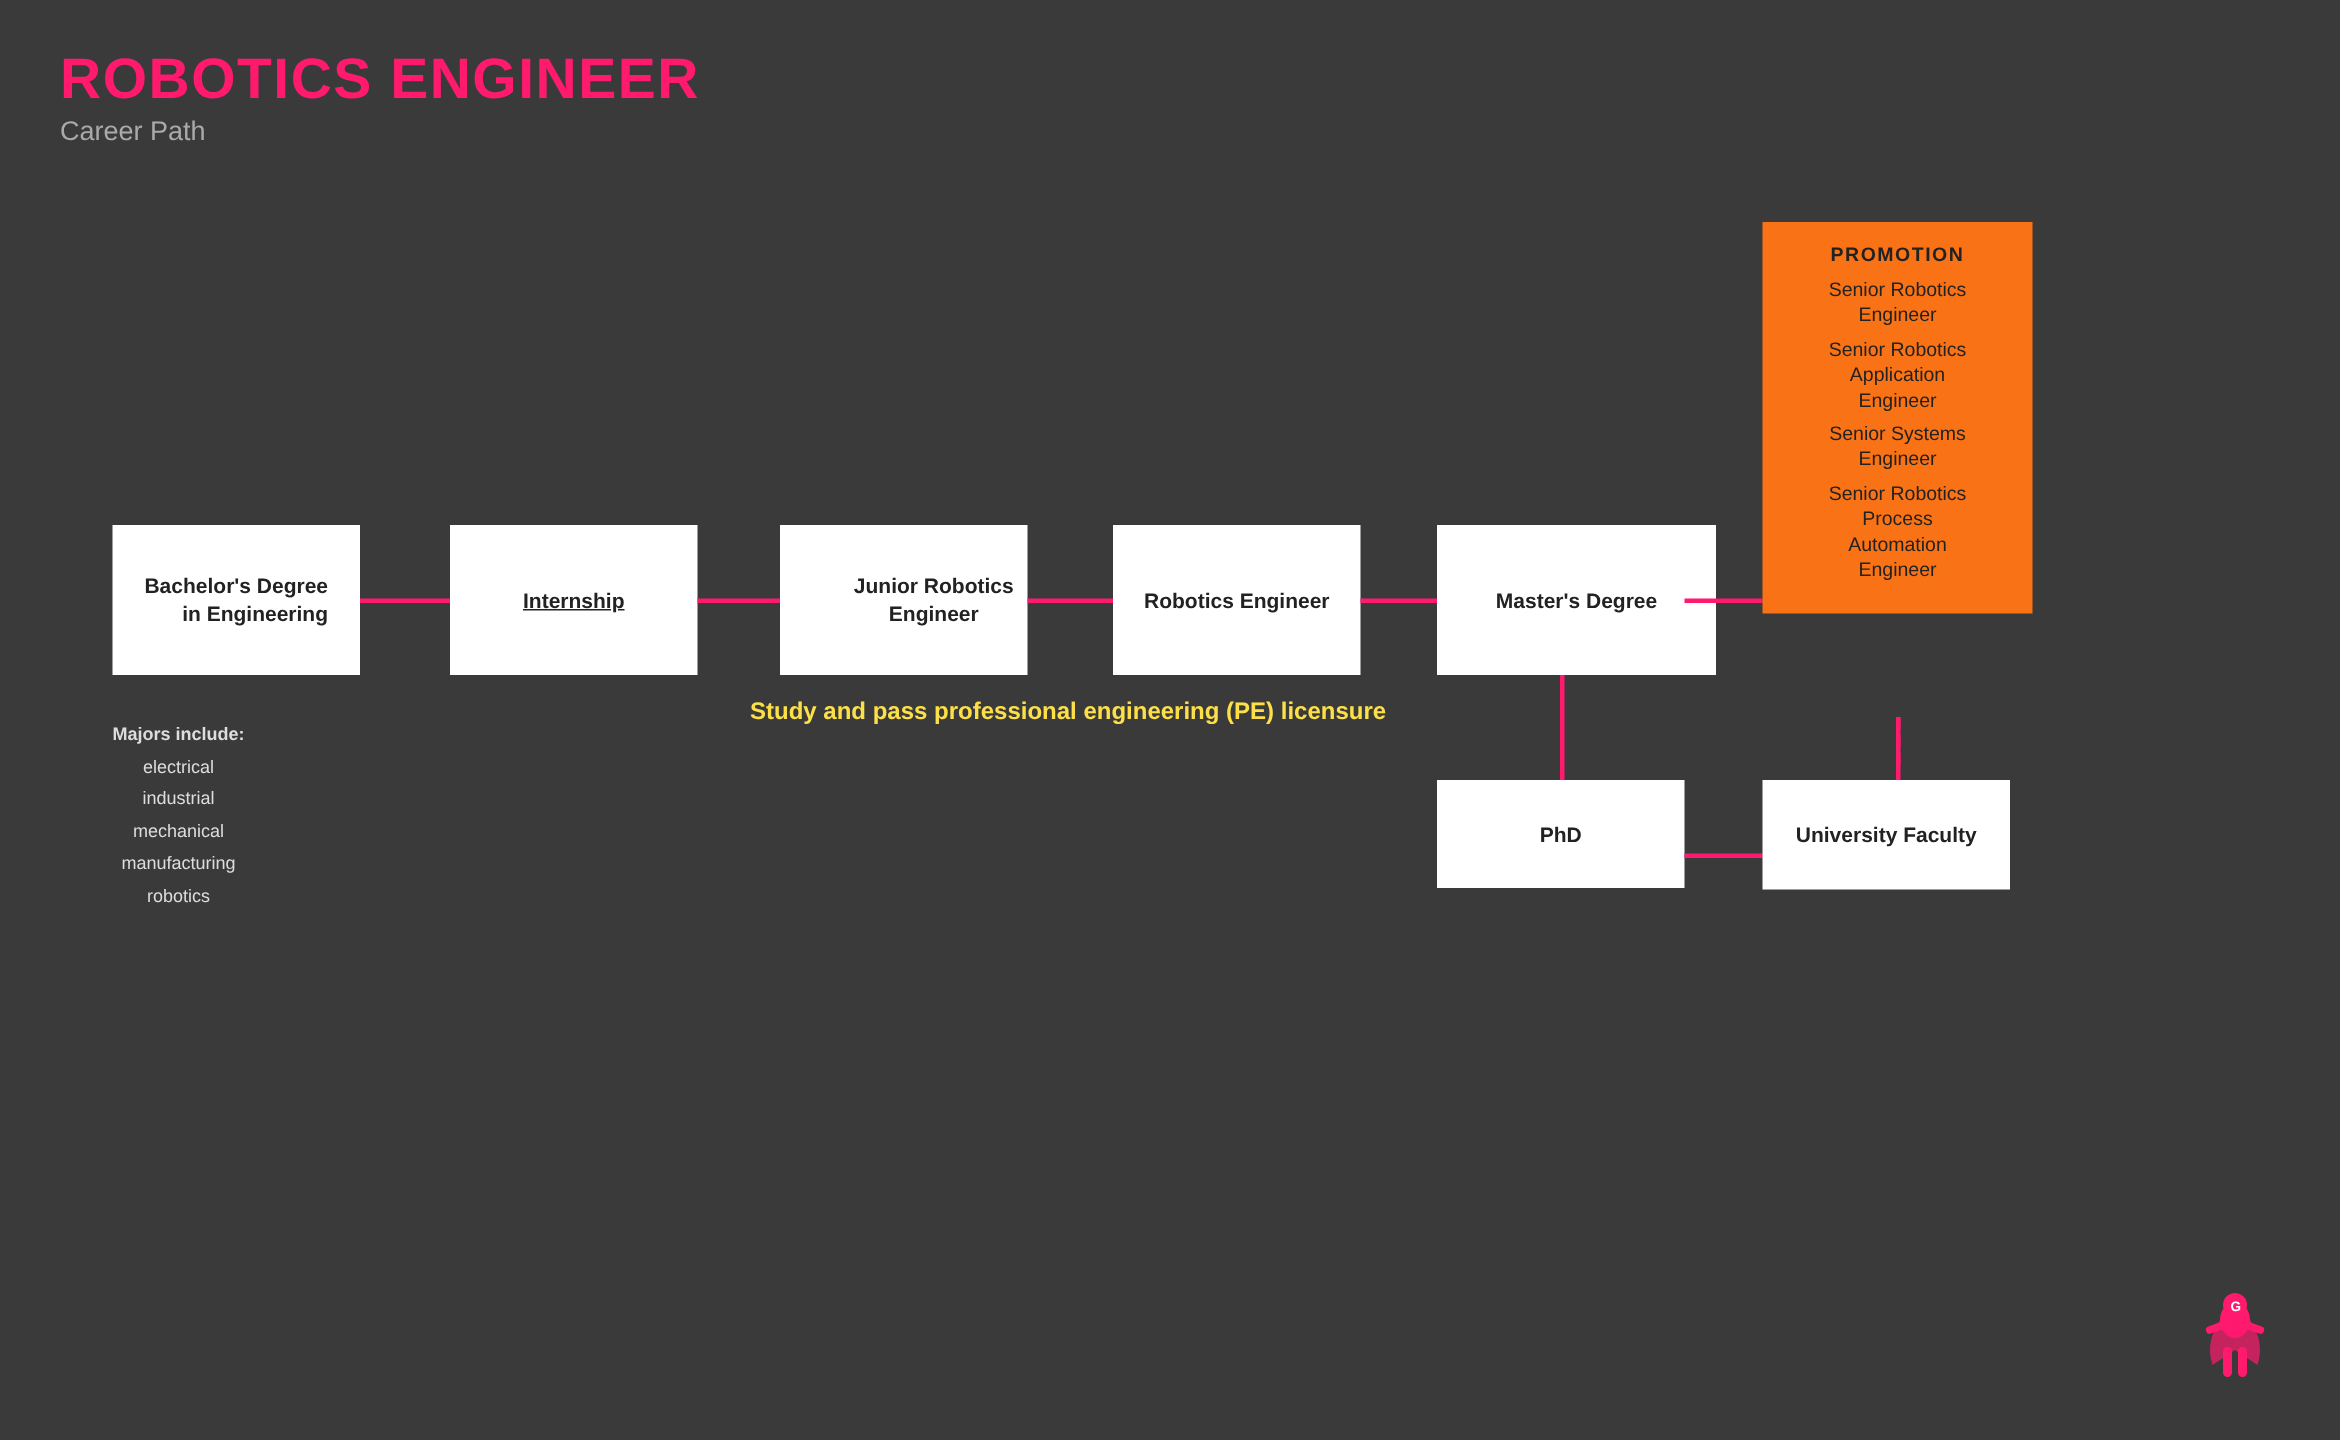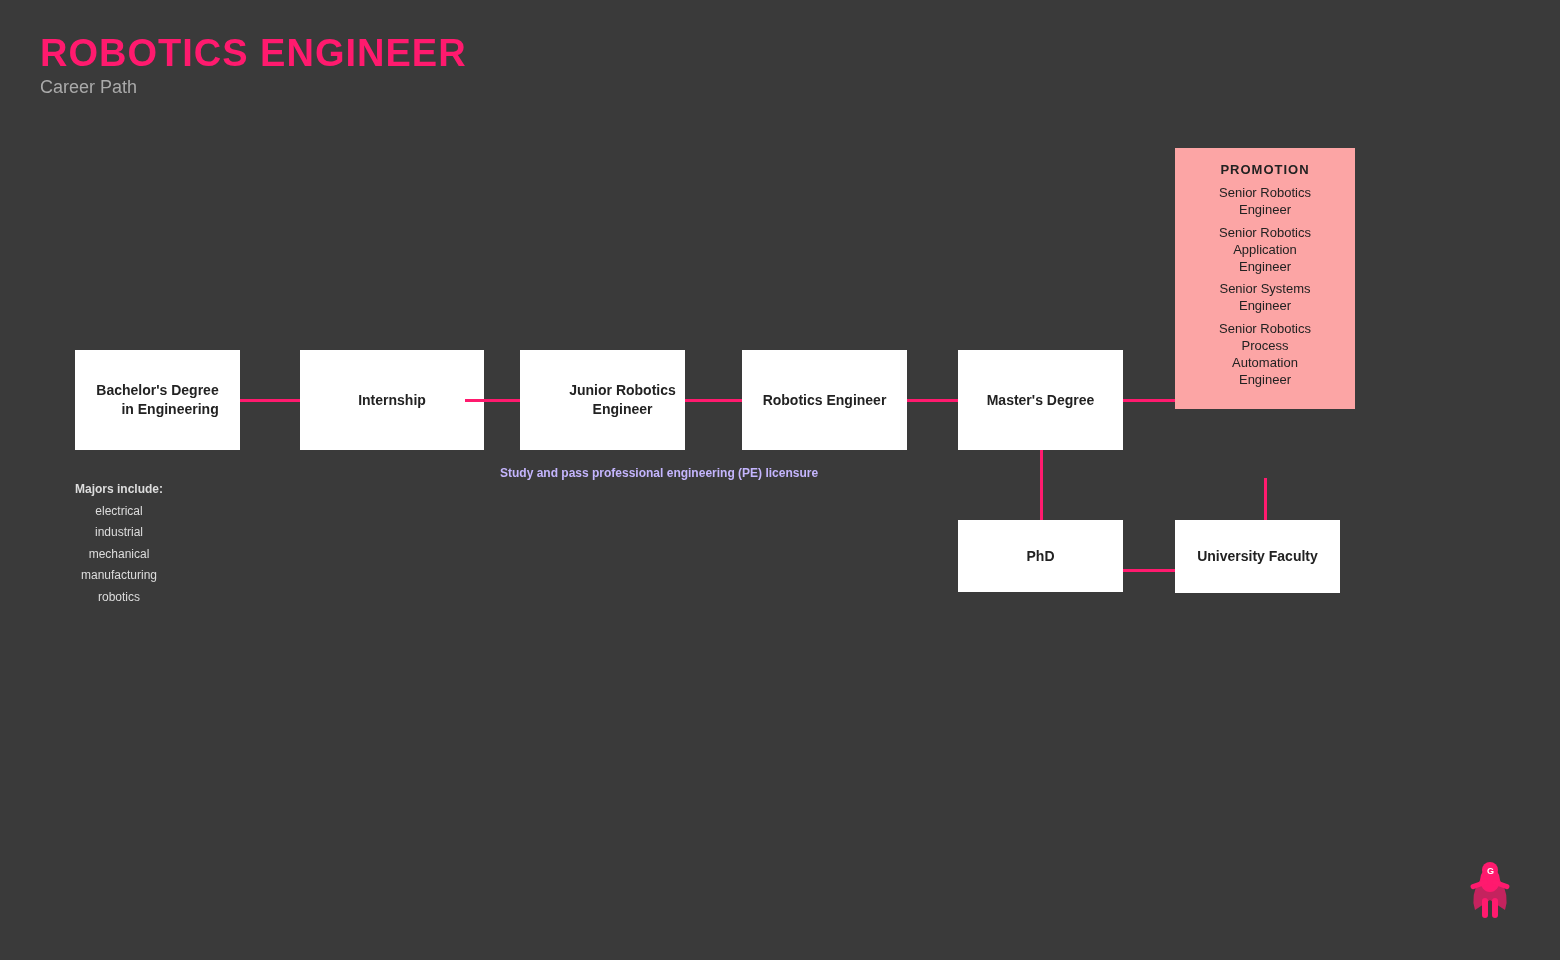--- a/index.html
+++ b/index.html
@@ -52,21 +52,21 @@
     }
     .vline {
       position: absolute;
       background: #ff1a6e;
       width: 3px;
     }
 
     
     .promotion-box {
       position: absolute;
-      background: #fca5a5;
+      background: #f97316;
       padding: 14px 18px;
       text-align: center;
     }
     .promotion-title {
       font-size: 13px;
       font-weight: 800;
       color: #222;
       letter-spacing: 1px;
       margin-bottom: 8px;
       text-transform: uppercase;
@@ -89,23 +89,23 @@
       margin-top: 13px;
     }
     .majors-label {
       font-weight: 800;
       font-size: 12px;
     }
 
     
     .pe-note {
       position: absolute;
-      font-size: 12px;
+      font-size: 16px;
       font-weight: 700;
-      color: #c4b5fd;
+      color: #fde047;
     }
 
     
     .mascot {
       position: absolute;
       bottom: 30px;
       right: 40px;
       width: 60px;
       height: 70px;
     }
@@ -117,39 +117,39 @@
   <div class="title">ROBOTICS ENGINEER</div>
   <div class="subtitle">Career Path</div>
 </div>
 
 <div class="box" style="left:75px;top:350px;width:165px;height:100px;text-align:right;">
   <span>Bachelor's Degree<br>in Engineering</span>
 </div>
 
 <div class="hline" style="left:240px;top:399px;width:60px;"></div>
 
-<div class="box" style="left:300px;top:350px;width:184px;height:100px;">
+<div class="box" style="left:300px;top:350px;width:165px;height:100px;text-decoration:underline;">
   <span>Internship</span>
 </div>
 
 <div class="hline" style="left:465px;top:399px;width:55px;"></div>
 
 <div class="box" style="left:520px;top:350px;width:165px;height:100px;padding-left:48px;">
   <span>Junior Robotics<br>Engineer</span>
 </div>
 
 <div class="hline" style="left:685px;top:399px;width:57px;"></div>
 
 <div class="box" style="left:742px;top:350px;width:165px;height:100px;">
   <span>Robotics Engineer</span>
 </div>
 
 <div class="hline" style="left:907px;top:399px;width:51px;"></div>
 
-<div class="box" style="left:958px;top:350px;width:165px;height:100px;">
+<div class="box" style="left:958px;top:350px;width:186px;height:100px;">
   <span>Master's Degree</span>
 </div>
 
 <div class="hline" style="left:1123px;top:399px;width:52px;"></div>
 
 <div class="box" style="left:958px;top:520px;width:165px;height:72px;">
   <span>PhD</span>
 </div>
 
 <div class="vline" style="left:1040px;top:450px;width:3px;height:70px;"></div>

